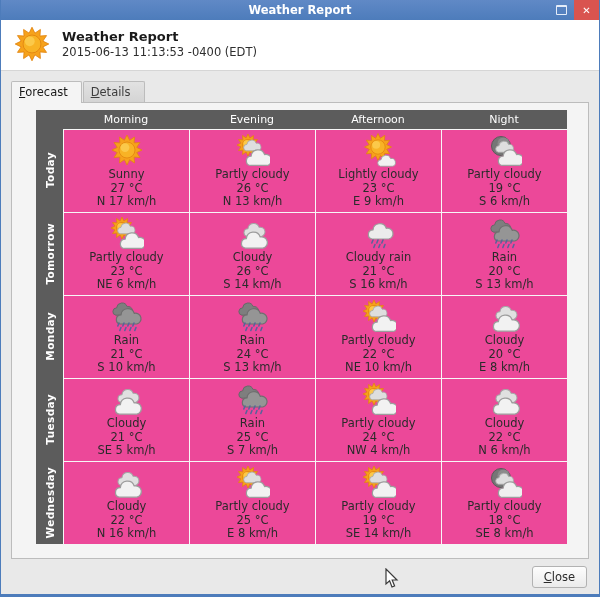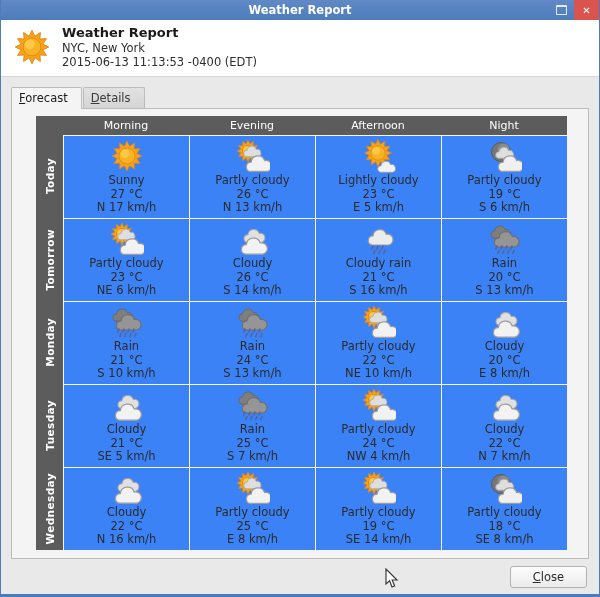--- a/index.html
+++ b/index.html
@@ -20,27 +20,27 @@
   .tab{padding:3px 13px 3px 7px;font-size:11.5px;color:#3c3c3c;background:linear-gradient(#e2e2e2,#d4d4d4);
     border:1px solid #bcbcbc;border-bottom:none;border-radius:2px 2px 0 0;margin-right:1px;line-height:14px;}
   .tab.active{background:#f4f4f4;color:#1a1a1a;position:relative;z-index:3;margin-bottom:-1px;padding-bottom:4px;}
   .tab u{text-decoration:underline;}
   .panel{flex:1;margin:0 10px;background:#f4f4f4;border:1px solid #bcbcbc;position:relative;z-index:1;padding:7px 0 0 24px;overflow:hidden;}
   .ftable{display:grid;grid-template-columns:27px repeat(4,126px);}
   .corner{background:#5c5c5c;height:19px;}
   .colhead{background:#5c5c5c;height:19px;color:#fff;font-weight:normal;font-size:11px;display:flex;align-items:center;justify-content:center;}
   .rowlabel{background:#5c5c5c;color:#fff;display:flex;align-items:center;justify-content:center;}
   .rowlabel span{writing-mode:vertical-rl;transform:rotate(180deg);font-size:10.5px;font-weight:bold;letter-spacing:0.4px;}
-  .wcell{background:#3b82f6;height:83px;box-sizing:border-box;display:flex;flex-direction:column;align-items:center;justify-content:center;
+  .wcell{background:#ec4899;height:83px;box-sizing:border-box;display:flex;flex-direction:column;align-items:center;justify-content:center;
     font-size:11.5px;color:#2b2b2b;border-top:1px solid #f7f7f7;border-left:1px solid #f7f7f7;text-align:center;}
   .wcell .wicon{width:34px;height:34px;margin-bottom:1px;}
   .wcell div{line-height:13.5px;}
   .footer{flex:0 0 35px;display:flex;align-items:center;justify-content:flex-end;padding:0 12px;}
   .close-btn{font-family:inherit;font-size:11.5px;color:#2b2b2b;background:linear-gradient(#fdfdfd,#ebebeb);
-    border:1px solid #b2b2b2;border-radius:3px;padding:3px 22px;line-height:14px;cursor:default;}
+    border:1px solid #b2b2b2;border-radius:3px;padding:3px 11px;line-height:14px;cursor:default;}
   .cursor{position:absolute;left:383px;top:568px;z-index:9;pointer-events:none;}
 </style>
 </head>
 <body>
 
 <div class="window">
 
   <div class="titlebar">
     <div class="title">Weather Report</div>
     <div class="tb-buttons">
@@ -54,21 +54,20 @@
   </div>
 
   <div class="header">
     <div class="logo" id="logo"><svg width="38" height="38" viewBox="0 0 34 34">
           <polygon points="17.0,2.0 19.6,7.3 24.5,4.0 24.1,9.9 30.0,9.5 26.7,14.4 32.0,17.0 26.7,19.6 30.0,24.5 24.1,24.1 24.5,30.0 19.6,26.7 17.0,32.0 14.4,26.7 9.5,30.0 9.9,24.1 4.0,24.5 7.3,19.6 2.0,17.0 7.3,14.4 4.0,9.5 9.9,9.9 9.5,4.0 14.4,7.3" fill="#f6a21b" stroke="#e28410" stroke-width="0.8"></polygon>
           <circle cx="17" cy="17" r="8" fill="#f8b325" stroke="#e28410" stroke-width="0.8"></circle>
           <circle cx="15" cy="14.6" r="4.4" fill="#fbc94a" stroke="none"></circle>
         </svg></div>
     <div>
       <div class="h-title">Weather Report</div>
-      <div class="h-sub">NYC, New York</div>
       <div class="h-sub">2015-06-13 11:13:53 -0400 (EDT)</div>
     </div>
   </div>
 
   <div class="tabs" id="tabs">
       <div class="tab active"><u>F</u>orecast</div>
       <div class="tab"><u>D</u>etails</div>
     </div>
 
   <div class="panel">
@@ -105,21 +104,21 @@
         </div>
         <div class="wcell">
           <span class="wicon"><svg width="34" height="34" viewBox="0 0 34 34">
               <polygon points="16.0,0.5 18.3,5.3 22.8,2.3 22.4,7.6 27.7,7.3 24.7,11.7 29.5,14.0 24.7,16.3 27.7,20.7 22.4,20.4 22.8,25.7 18.3,22.7 16.0,27.5 13.7,22.7 9.3,25.7 9.6,20.4 4.3,20.8 7.3,16.3 2.5,14.0 7.3,11.7 4.3,7.2 9.6,7.6 9.2,2.3 13.7,5.3" fill="#f6a21b" stroke="#e28410" stroke-width="0.8"></polygon>
               <circle cx="16" cy="14" r="7.2" fill="#f8b325" stroke="#e28410" stroke-width="0.8"></circle>
               <circle cx="14.2" cy="11.84" r="3.9600000000000004" fill="#fbc94a" stroke="none"></circle>
               <path transform="translate(14,16) scale(0.72)" d="M6 24 a4.6 4.6 0 0 1 1 -9.1 a6.8 6.8 0 0 1 13.2 -1.6 a5.2 5.2 0 0 1 2.6 10.7 z" fill="#f2f2f2" stroke="#9d9d9d" stroke-width="1.2" stroke-linejoin="round"></path>
             </svg></span>
           <div>Lightly cloudy</div>
           <div>23 °C</div>
-          <div>E 5 km/h</div>
+          <div>E 9 km/h</div>
         </div>
         <div class="wcell">
           <span class="wicon"><svg width="34" height="34" viewBox="0 0 34 34">
               <circle cx="13" cy="13" r="9.5" fill="#767676" stroke="#5a5a5a" stroke-width="1"></circle>
               <circle cx="15.5" cy="10.5" r="6" fill="#8b8b8b" stroke="none"></circle>
               <path transform="translate(6,2) scale(0.72)" d="M6 24 a4.6 4.6 0 0 1 1 -9.1 a6.8 6.8 0 0 1 13.2 -1.6 a5.2 5.2 0 0 1 2.6 10.7 z" fill="#dedede" stroke="#a8a8a8" stroke-width="1.2" stroke-linejoin="round"></path>
               <path transform="translate(8,8) scale(1.02)" d="M6 24 a4.6 4.6 0 0 1 1 -9.1 a6.8 6.8 0 0 1 13.2 -1.6 a5.2 5.2 0 0 1 2.6 10.7 z" fill="#f0f0f0" stroke="#9d9d9d" stroke-width="1.2" stroke-linejoin="round"></path>
             </svg></span>
           <div>Partly cloudy</div>
           <div>19 °C</div>
@@ -279,21 +278,21 @@
           <div>24 °C</div>
           <div>NW 4 km/h</div>
         </div>
         <div class="wcell">
           <span class="wicon"><svg width="34" height="34" viewBox="0 0 34 34">
               <path transform="translate(6,0) scale(0.85)" d="M6 24 a4.6 4.6 0 0 1 1 -9.1 a6.8 6.8 0 0 1 13.2 -1.6 a5.2 5.2 0 0 1 2.6 10.7 z" fill="#e0e0e0" stroke="#a5a5a5" stroke-width="1.2" stroke-linejoin="round"></path>
               <path transform="translate(3,7) scale(1.05)" d="M6 24 a4.6 4.6 0 0 1 1 -9.1 a6.8 6.8 0 0 1 13.2 -1.6 a5.2 5.2 0 0 1 2.6 10.7 z" fill="#f2f2f2" stroke="#9d9d9d" stroke-width="1.2" stroke-linejoin="round"></path>
             </svg></span>
           <div>Cloudy</div>
           <div>22 °C</div>
-          <div>N 7 km/h</div>
+          <div>N 6 km/h</div>
         </div>
         <div class="rowlabel">
           <span>Wednesday</span>
         </div>
         <div class="wcell">
           <span class="wicon"><svg width="34" height="34" viewBox="0 0 34 34">
               <path transform="translate(6,0) scale(0.85)" d="M6 24 a4.6 4.6 0 0 1 1 -9.1 a6.8 6.8 0 0 1 13.2 -1.6 a5.2 5.2 0 0 1 2.6 10.7 z" fill="#e0e0e0" stroke="#a5a5a5" stroke-width="1.2" stroke-linejoin="round"></path>
               <path transform="translate(3,7) scale(1.05)" d="M6 24 a4.6 4.6 0 0 1 1 -9.1 a6.8 6.8 0 0 1 13.2 -1.6 a5.2 5.2 0 0 1 2.6 10.7 z" fill="#f2f2f2" stroke="#9d9d9d" stroke-width="1.2" stroke-linejoin="round"></path>
             </svg></span>
           <div>Cloudy</div>

